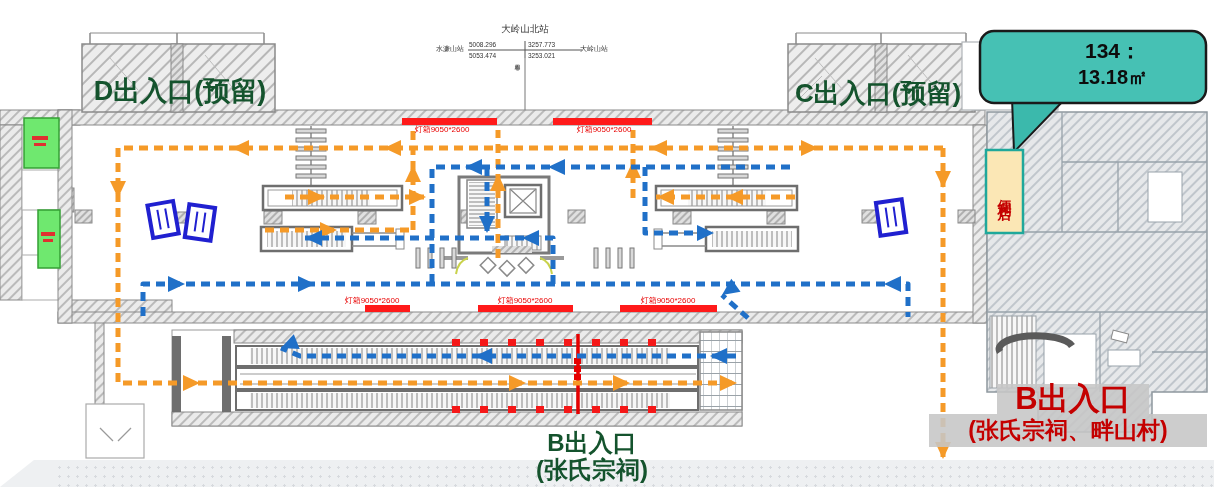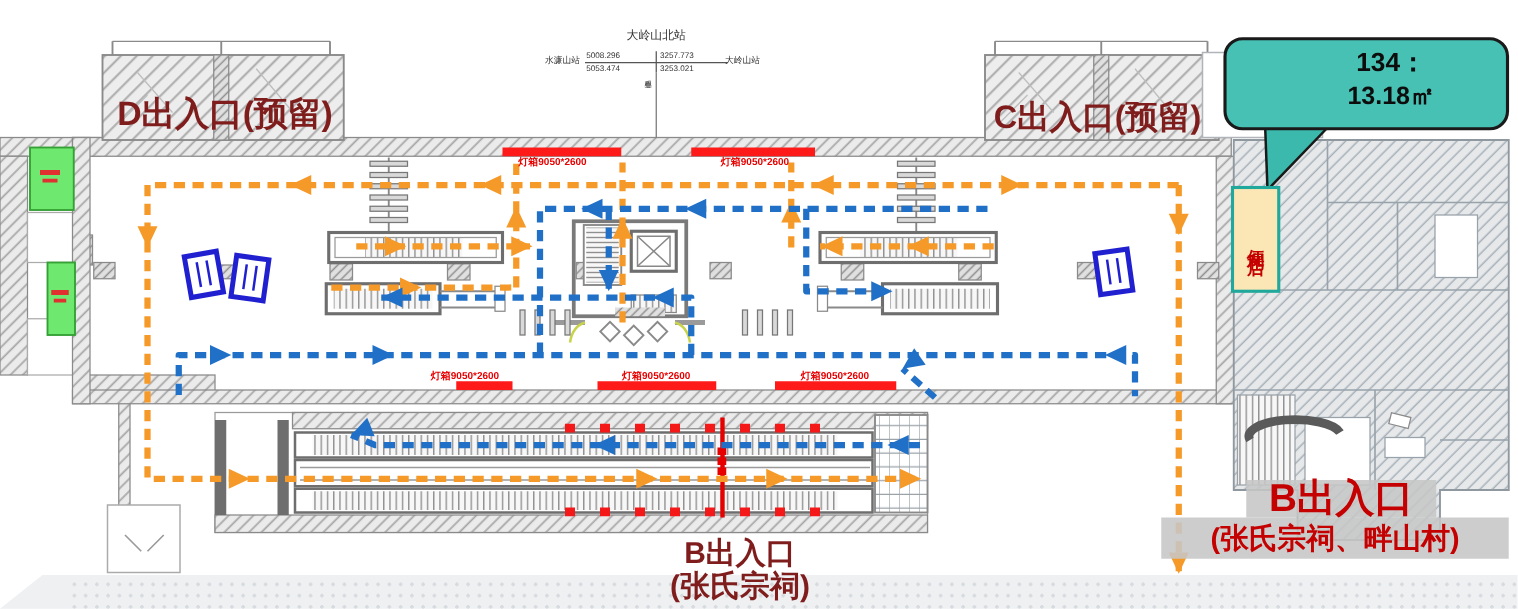--- a/index.html
+++ b/index.html
@@ -7,22 +7,22 @@
        font-family:"Liberation Sans",sans-serif;}
   #strip{position:absolute;left:0;top:460px;width:1214px;height:27px;background:#eef0f2;
          z-index:0;}
   #strip .dots{position:absolute;left:55px;top:3px;right:0;bottom:0;
          background-image:radial-gradient(#d7dade 1.2px, transparent 1.4px);
          background-size:9px 9px;}
   #strip .cut{position:absolute;left:0;top:0;width:0;height:0;
          border-top:27px solid #ffffff;border-right:34px solid transparent;}
   svg{position:absolute;left:0;top:0;z-index:1;}
   .ovl{position:absolute;z-index:2;}
-  .red-big{color:#7f1d1d;font-weight:bold;text-align:center;}
-  .ad{width:70px;font-size:8px;line-height:9px;color:#e80000;font-weight:bold;text-align:center;white-space:nowrap;}
+  .red-big{color:#14532d;font-weight:bold;text-align:center;}
+  .ad{width:70px;font-size:8px;line-height:9px;color:#e80000;font-weight:normal;text-align:center;white-space:nowrap;}
   .tiny{color:#333;font-size:6.5px;line-height:7px;white-space:nowrap;}
   .graybox{background:rgba(198,198,198,.88);color:#c40000;font-weight:bold;text-align:center;}
   #store-label{writing-mode:vertical-rl;font-size:14px;font-weight:bold;color:#c40000;
       letter-spacing:3px;display:flex;align-items:center;justify-content:center;}
   #center-note{writing-mode:vertical-rl;font-size:5.5px;color:#555;line-height:6px;}
   #callout-text{text-align:center;color:#0d0d0d;font-weight:bold;}
 </style>
 </head>
 <body>
 

